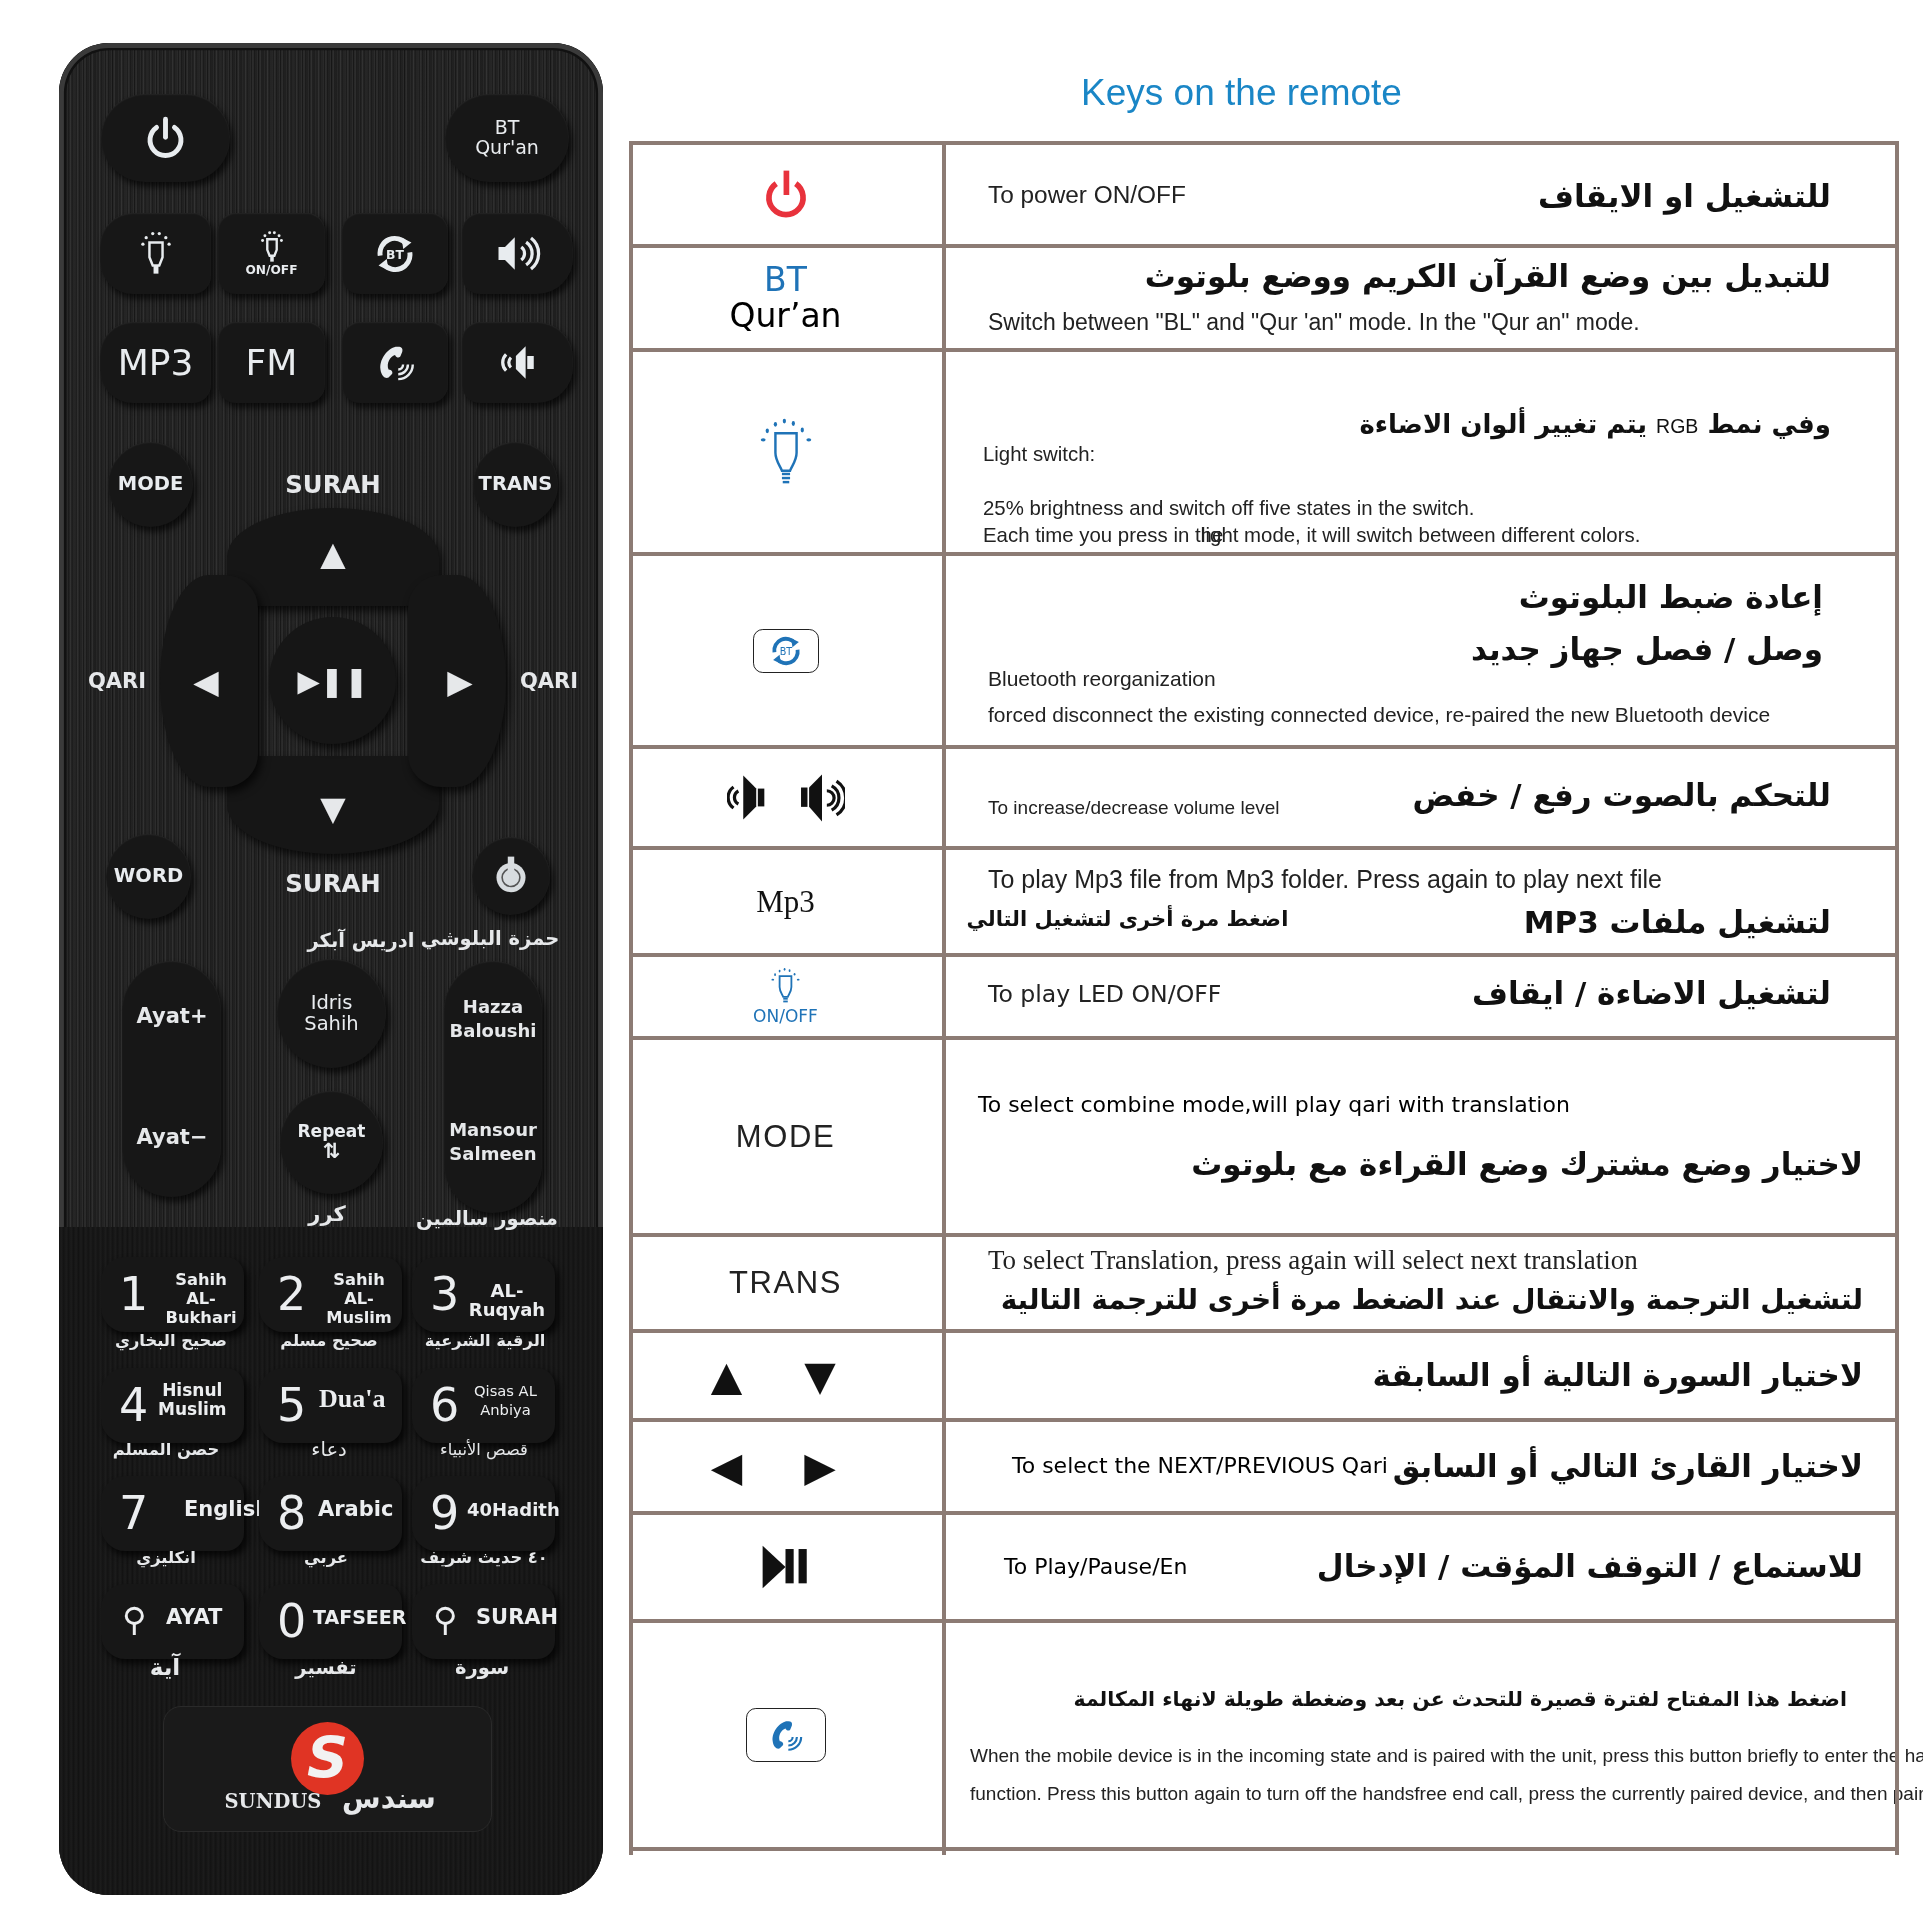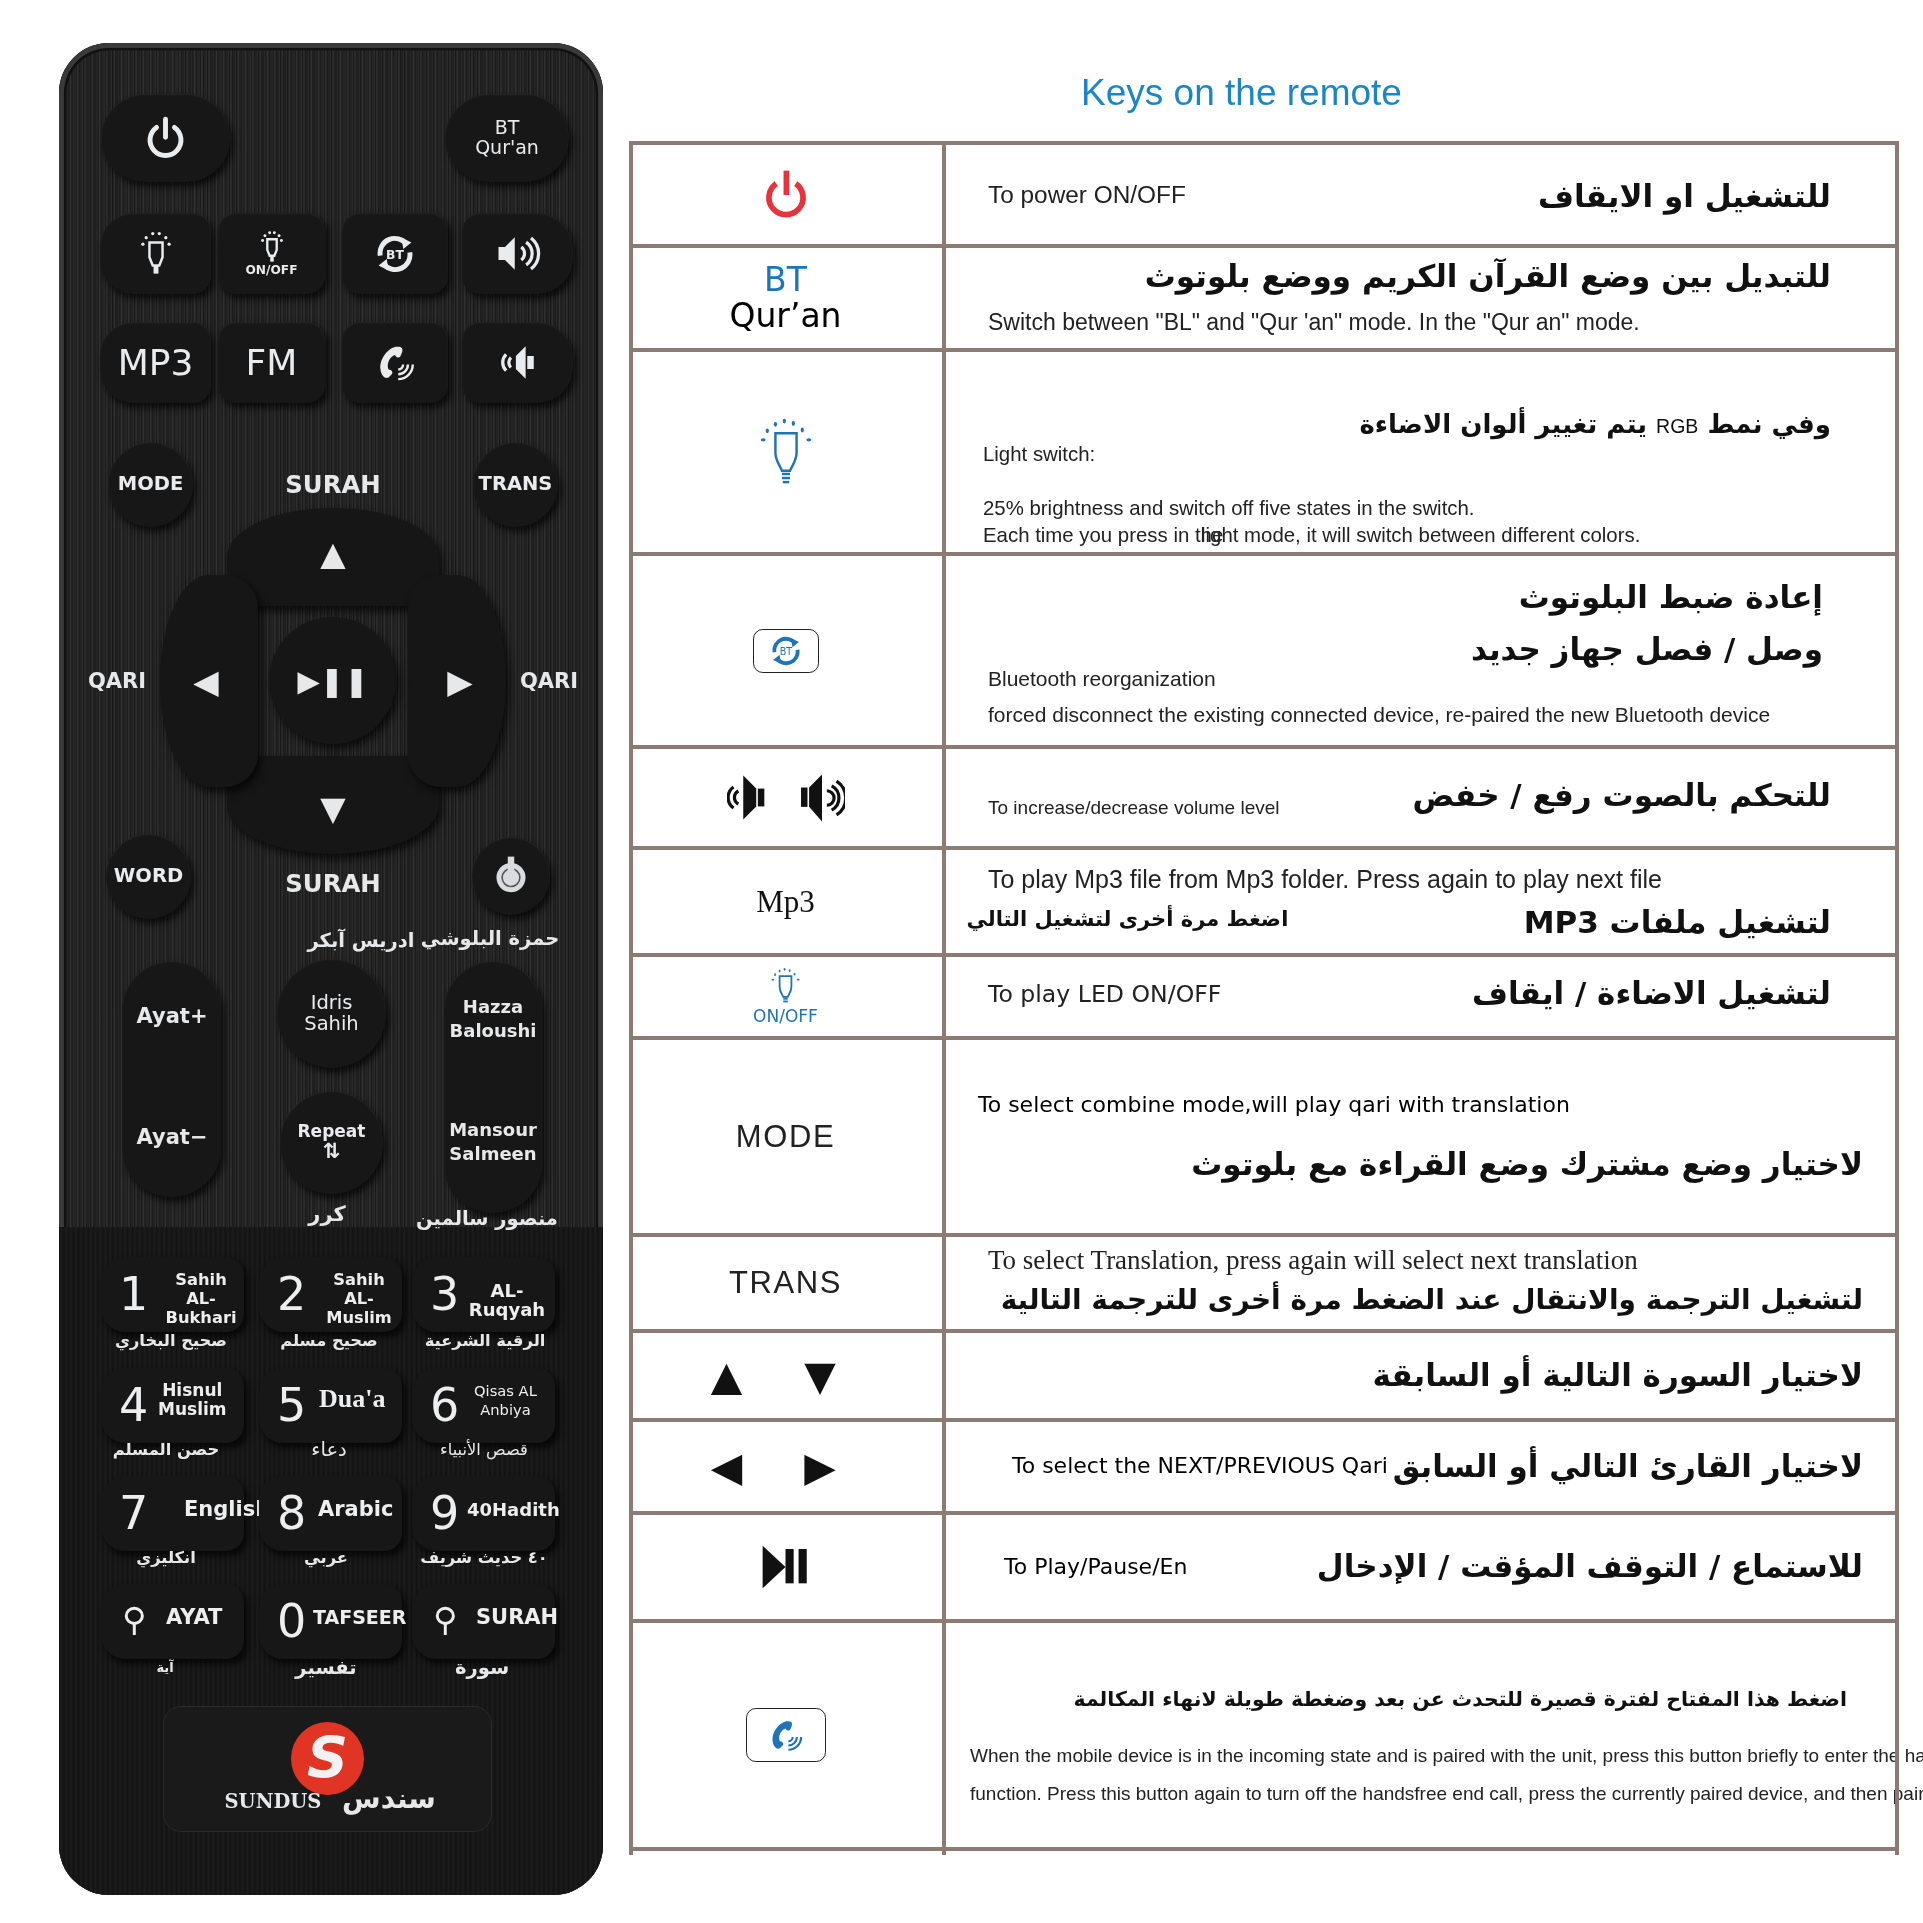--- a/index.html
+++ b/index.html
@@ -242,21 +242,21 @@
   <span class="t one" style="left:65px;">AYAT</span>
 </div>
 <div class="numkey" style="left:259px;top:1584px;">
   <span class="n">0</span>
   <span class="t one" style="left:54px;font-size:19px;">TAFSEER</span>
 </div>
 <div class="numkey" style="left:412px;top:1584px;">
   <span class="n" style="font-size:33px;left:21px;top:9.8px;">⚲</span>
   <span class="t one" style="left:64px;">SURAH</span>
 </div>
-<div class="lbl ar" style="left:165px;top:1667px;font-size:13px;">آية</div>
+<div class="lbl ar" style="left:165px;top:1667px;font-size:23px;">آية</div>
 <div class="lbl ar" style="left:326px;top:1667px;font-size:19.5px;">تفسير</div>
 <div class="lbl ar" style="left:482px;top:1667px;font-size:19.5px;">سورة</div>
 
 <div class="abs" style="left:163px;top:1706px;width:327px;height:124px;border-radius:18px;background:#1a1a1a;border:1.6px solid #2a2a2a;"></div>
 <div class="abs" style="left:291px;top:1722px;width:73px;height:73px;border-radius:50%;background:#e03424;display:flex;align-items:center;justify-content:center;">
   <span style="color:#f2f2f2;font-family:'DejaVu Sans',sans-serif;font-weight:bold;font-style:italic;font-size:57px;line-height:57px;">S</span>
 </div>
 <div class="lbl" style="left:273px;top:1801px;font-size:19.5px;font-family:'DejaVu Serif',serif;">SUNDUS</div>
 <div class="lbl ar" style="left:389px;top:1798px;font-size:28px;">سندس</div>
 

